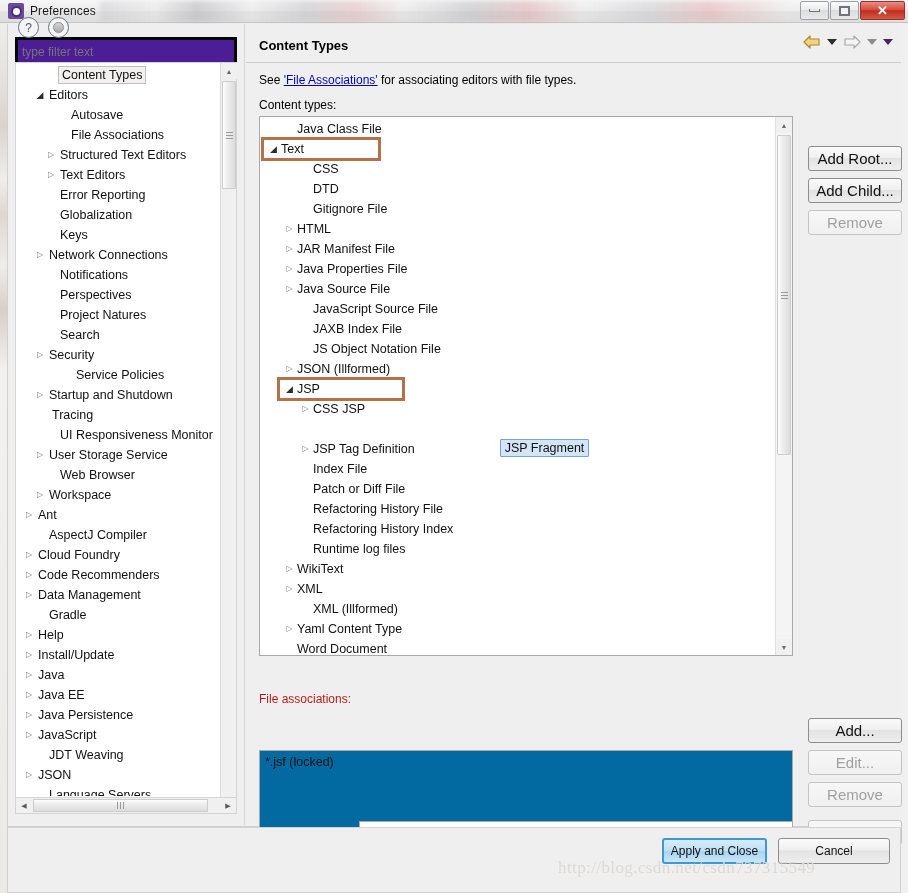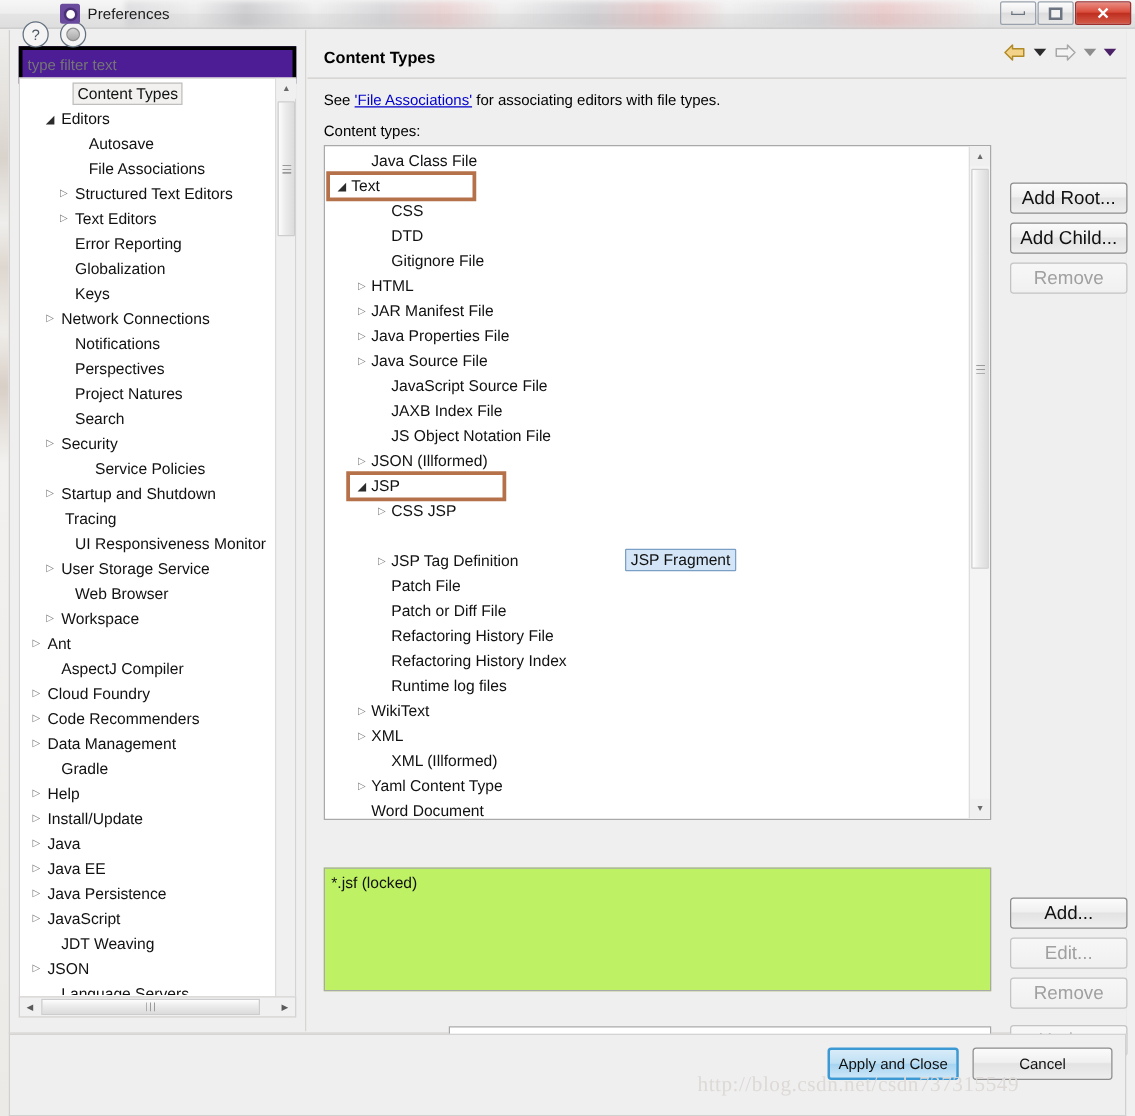--- a/index.html
+++ b/index.html
@@ -28,21 +28,21 @@
        #efeeec 0%, #e6e3df 6%, #d9d3cc 12%, #efeeec 18%,
        #ded7cf 22%, #efedea 28%, #d8cfc6 33%, #f2f1ef 40%,
        #eceae7 100%);
   }
 
   
   #titlebar {
     position: absolute; left: 0; top: 0; width: 908px; height: 23px;
     background: linear-gradient(to bottom, #f6f6f6 0%, #eeeeee 48%, #e4e4e4 52%, #dedede 100%);
     border-bottom: 1px solid #c3c3c3;
-    display: flex; align-items: center; padding-left: 40px;
+    display: flex; align-items: center;
   }
   #titlebar .blurstrip {
     position: absolute; left: 100px; top: 1px; width: 690px; height: 21px;
     background: linear-gradient(to right,
       rgba(200,200,205,0.45) 0%, rgba(230,228,230,0.2) 8%,
       rgba(160,160,168,0.4) 14%, rgba(235,233,235,0.15) 22%,
       rgba(175,175,182,0.35) 30%, rgba(225,160,160,0.35) 37%,
       rgba(238,236,238,0.15) 44%, rgba(170,170,178,0.38) 54%,
       rgba(222,150,150,0.4) 62%, rgba(236,234,236,0.15) 70%,
       rgba(180,180,188,0.3) 80%, rgba(228,158,158,0.42) 88%,
@@ -285,23 +285,23 @@
   #btn-add-root  { left: 562px; top: 122px; width: 94px; }
   #btn-add-child { left: 562px; top: 154px; width: 94px; }
   #btn-remove-ct { left: 562px; top: 186px; width: 94px; }
 
   
   #fa-label {
     position: absolute; left: 13px; top: 668px;
     font-size: 12px; color: #b91c1c;
   }
   #fa-box {
-    position: absolute; left: 13px; top: 670px;
+    position: absolute; left: 13px; top: 726px;
     width: 534px; height: 99px;
-    background: #bef264; border: 1px solid #a9a9a9;
+    background: #0369a1; border: 1px solid #a9a9a9;
     padding: 3px 5px;
   }
   .fa-row { height: 17px; line-height: 17px; font-size: 12.5px; color: #111; }
 
   #btn-add-fa    { left: 562px; top: 694px; width: 94px; }
   #btn-edit-fa   { left: 562px; top: 726px; width: 94px; }
   #btn-remove-fa { left: 562px; top: 758px; width: 94px; }
 
   #enc-label {
     position: absolute; left: 13px; top: 801px;
@@ -653,21 +653,21 @@
             <div class="ct-row selected" style="padding-left: 54px; flex-direction: column;">
               <span class="ct-arrow">&nbsp;</span>
               <span class="ct-label">JSP Fragment</span>
             </div>
             <div class="ct-row" style="padding-left: 38px;">
               <span class="ct-arrow">▷</span>
               <span class="ct-label">JSP Tag Definition</span>
             </div>
             <div class="ct-row" style="padding-left: 38px;">
               <span class="ct-arrow">&nbsp;</span>
-              <span class="ct-label">Patch File</span>
+              <span class="ct-label">Index File</span>
             </div>
             <div class="ct-row" style="padding-left: 38px;">
               <span class="ct-arrow">&nbsp;</span>
               <span class="ct-label">Patch or Diff File</span>
             </div>
             <div class="ct-row" style="padding-left: 38px;">
               <span class="ct-arrow">&nbsp;</span>
               <span class="ct-label">Refactoring History File</span>
             </div>
             <div class="ct-row" style="padding-left: 38px;">

